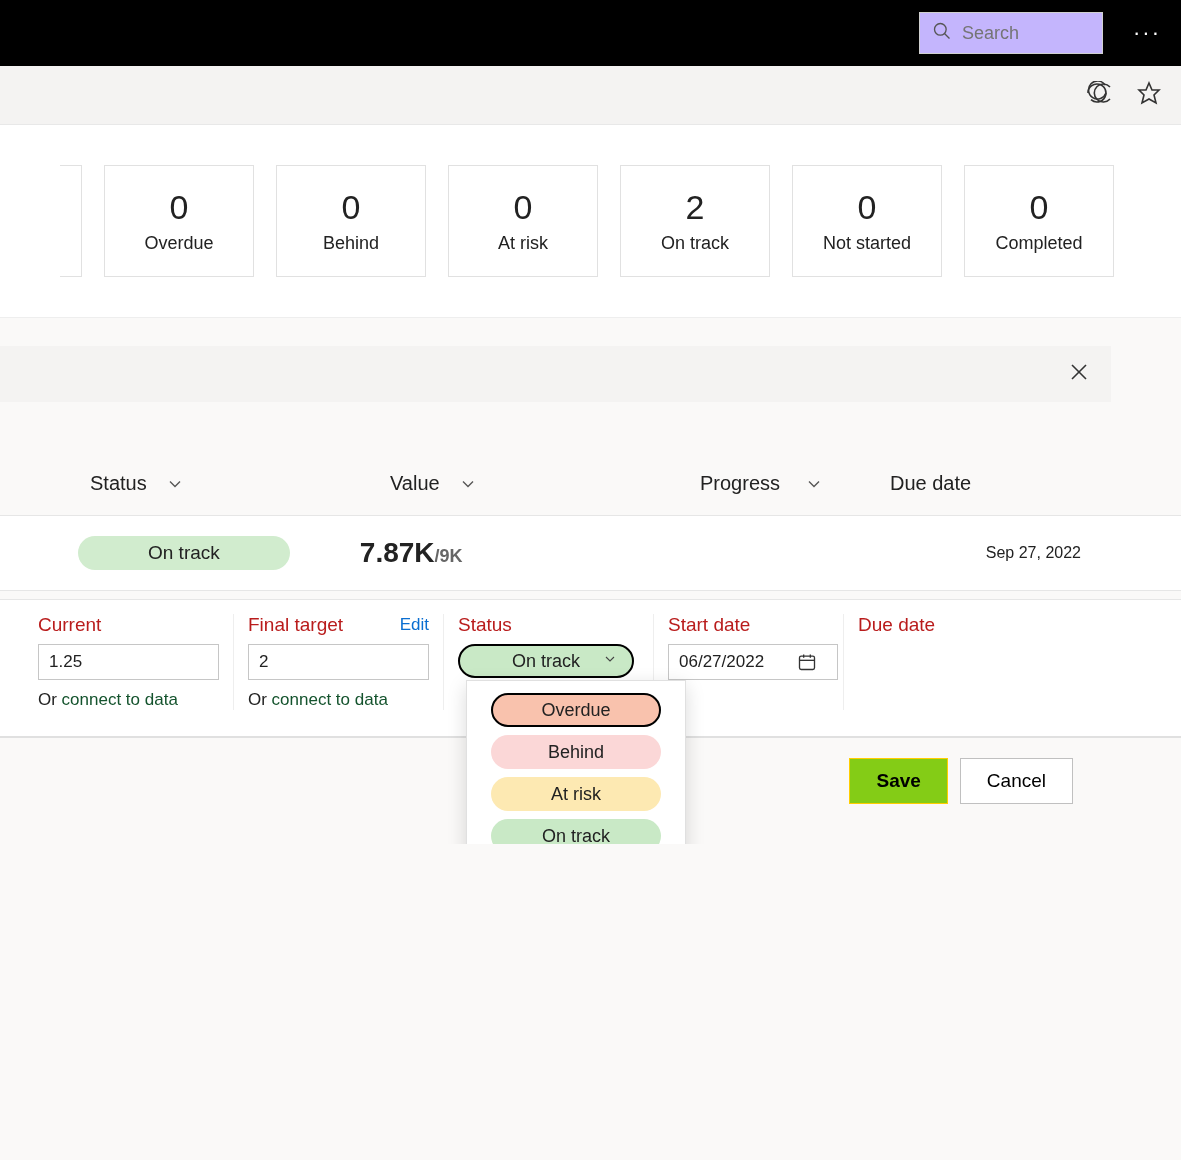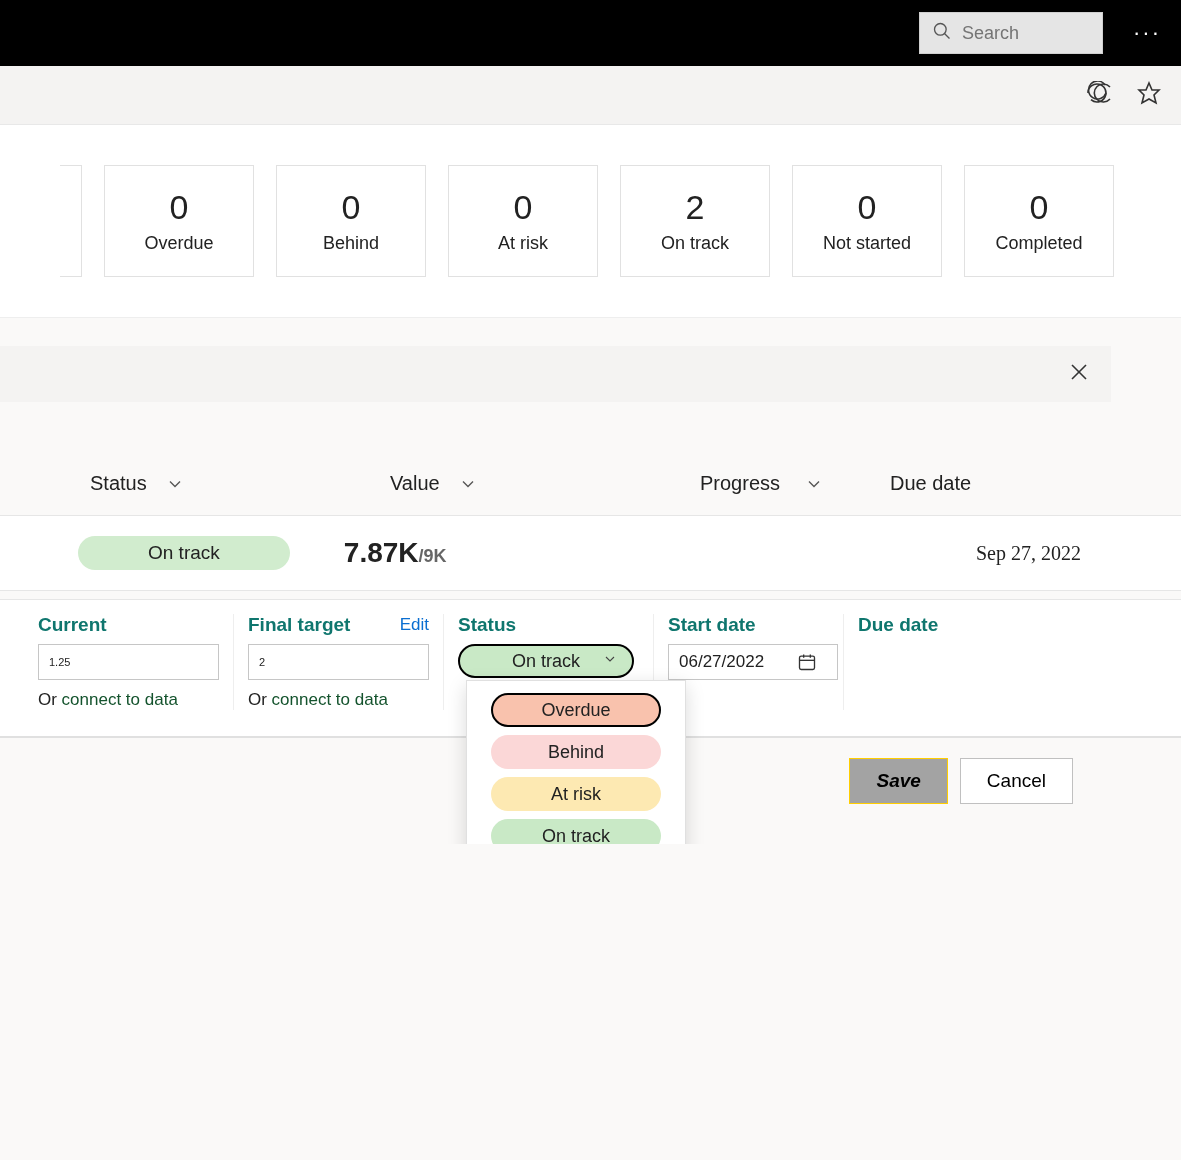--- a/index.html
+++ b/index.html
@@ -4,21 +4,21 @@
 <style>
   * { box-sizing: border-box; margin: 0; padding: 0; font-family: "Segoe UI", Arial, sans-serif; }
   body { background: #faf9f8; width: 1181px; }
 
   
   .topbar { background: #000; height: 66px; display: flex; align-items: center; padding: 0 20px 0 82px; }
   .breadcrumb { color: #fff; font-size: 19px; display: flex; align-items: center; gap: 14px; }
   .breadcrumb .divider { color: #aaa; }
   .chevron-down { margin-left: 4px; }
   .topbar-spacer { flex: 1; }
-  .searchbox { background: #e5e5e5; width: 184px; height: 42px; display: flex; align-items: center; padding: 0 12px; gap: 10px; border: 1px solid #d0d0d0; }
+  .searchbox { background: #c4b5fd; width: 184px; height: 42px; display: flex; align-items: center; padding: 0 12px; gap: 10px; border: 1px solid #d0d0d0; }
   .searchbox input { border: none; background: transparent; outline: none; font-size: 18px; color: #555; width: 100%; }
   .more-btn { color: #fff; font-size: 22px; margin-left: 30px; letter-spacing: 2px; }
 
   
   .subbar { background: #f4f3f2; height: 59px; display: flex; align-items: center; justify-content: flex-end; padding: 0 20px; gap: 24px; border-bottom: 1px solid #e8e8e8; }
 
   
   .cards-row { background: #fff; padding: 40px 0 40px 0; display: flex; gap: 22px; padding-left: 60px; border-bottom: 1px solid #eee; }
   .card { width: 150px; height: 112px; border: 1px solid #e1e1e1; display: flex; flex-direction: column; align-items: center; justify-content: center; }
   .card-value { font-size: 34px; font-weight: 400; color: #222; }
@@ -32,37 +32,37 @@
   .col-headers { display: flex; padding: 70px 60px 20px 90px; font-size: 20px; color: #222; }
   .col { display: flex; align-items: center; gap: 18px; }
   .col-status { width: 300px; }
   .col-value { width: 310px; align-items: center; }
   .col-progress { width: 190px; gap: 34px; }
   .col-due { width: 150px; }
 
   
   .data-row { background: #fff; border-top: 1px solid #e6e6e6; border-bottom: 1px solid #e6e6e6; height: 76px; display: flex; align-items: center; padding: 0 60px 0 78px; }
   .pill { background: #d1ecce; color: #222; border-radius: 22px; padding: 6px 70px; font-size: 19px; }
-  .value-big { font-size: 28px; font-weight: 600; color: #222; margin-left: 54px; }
+  .value-big { font-size: 28px; font-weight: 600; color: #222; margin-left: 70px; }
   .value-small { font-size: 18px; color: #666; }
   .data-spacer { flex: 1; }
-  .due-text { font-size: 20px; color: #222; margin-right: 40px; font-family: Liberation Serif, serif; }
+  .due-text { font-size: 16px; color: #222; margin-right: 40px; }
 
   
   .edit-row { background: #fff; margin-top: 8px; border-top: 1px solid #e6e6e6; border-bottom: 2px solid #e0e0e0; padding: 14px 0 26px 24px; display: flex; position: relative; }
   .field-group { padding: 0 14px; border-right: 1px solid #eee; }
   .fg-current { width: 210px; }
   .fg-target { width: 210px; }
   .fg-status { width: 210px; }
   .fg-start { width: 190px; }
   .fg-due { width: 190px; border-right: none; }
   .field-label-row { display: flex; justify-content: space-between; align-items: center; margin-bottom: 8px; }
-  .field-label { font-size: 19px; font-weight: 700; color: #0f766e; }
+  .field-label { font-size: 19px; font-weight: 400; color: #b91c1c; }
   .edit-link { color: #0a6ed1; font-size: 17px; }
-  .text-input { width: 100%; height: 36px; border: 1px solid #c6c6c6; padding: 0 10px; font-size: 11px; color: #222; outline: none; }
+  .text-input { width: 100%; height: 36px; border: 1px solid #c6c6c6; padding: 0 10px; font-size: 17px; color: #222; outline: none; }
   .hint { font-size: 17px; color: #222; margin-top: 10px; }
   .hint a { color: #14532d; text-decoration: none; }
 
   .status-select { width: 176px; height: 34px; border: 2.5px solid #000; border-radius: 18px; background: #c9e9c6; display: flex; align-items: center; justify-content: center; font-size: 18px; color: #222; position: relative; }
   .status-select .chev { position: absolute; right: 14px; }
 
   .date-wrap { position: relative; }
   .date-input { width: 170px; height: 36px; border: 1px solid #c6c6c6; padding: 0 10px; font-size: 17px; color: #222; outline: none; }
   .cal-icon { position: absolute; right: 12px; top: 8px; }
 
@@ -74,21 +74,21 @@
   .opt-atrisk { background: #fde9b2; }
   .opt-ontrack { background: #c9e9c6; }
   .opt-notstarted { background: #e5e5e5; }
   .opt-completed { background: #bcd3f0; }
   .manage-row { padding: 12px 0; text-align: center; font-size: 19px; color: #222; border-top: 1px solid #eee; }
   .highlight-box { border: 4px solid #e60000; }
 
   
   .button-row { display: flex; justify-content: flex-end; gap: 12px; padding: 20px 108px 40px 0; }
   .btn { height: 46px; padding: 0 26px; font-size: 19px; border: 1px solid #c0c0c0; background: #fff; display: flex; align-items: center; cursor: pointer; }
-  .btn-save { background: #a3a3a3; font-weight: 600; border-color: #ffce00; font-style: italic; }
+  .btn-save { background: #84cc16; font-weight: 600; border-color: #ffce00; }
 
   svg.icon { width: 20px; height: 20px; stroke: currentColor; fill: none; stroke-width: 1.6; }
   svg.icon-lg { width: 24px; height: 24px; }
 </style>
 </head>
 <body>
 
 <div class="topbar">
   <div class="topbar-spacer"></div>
   <div class="searchbox">

